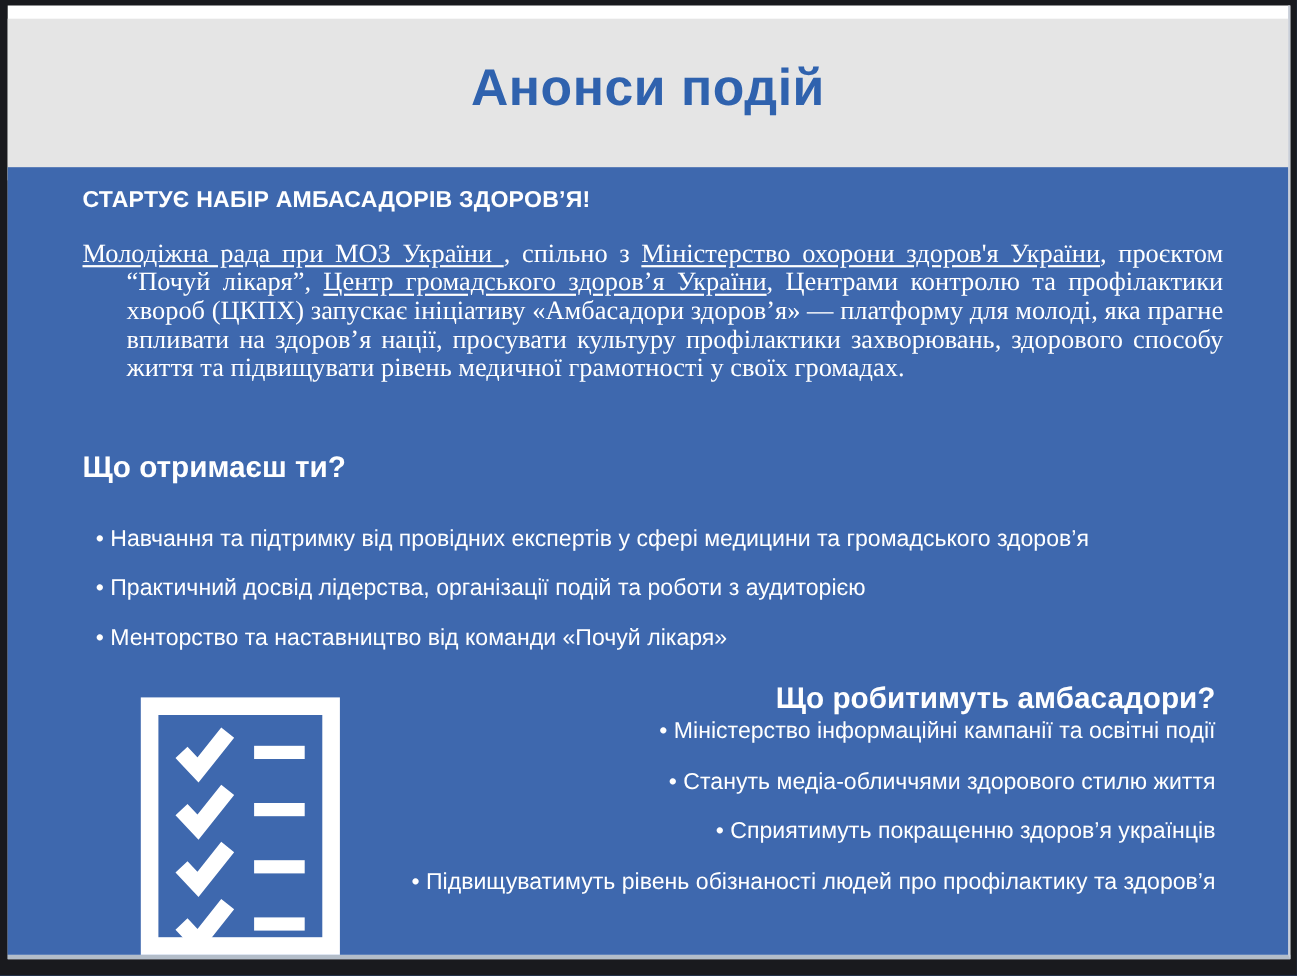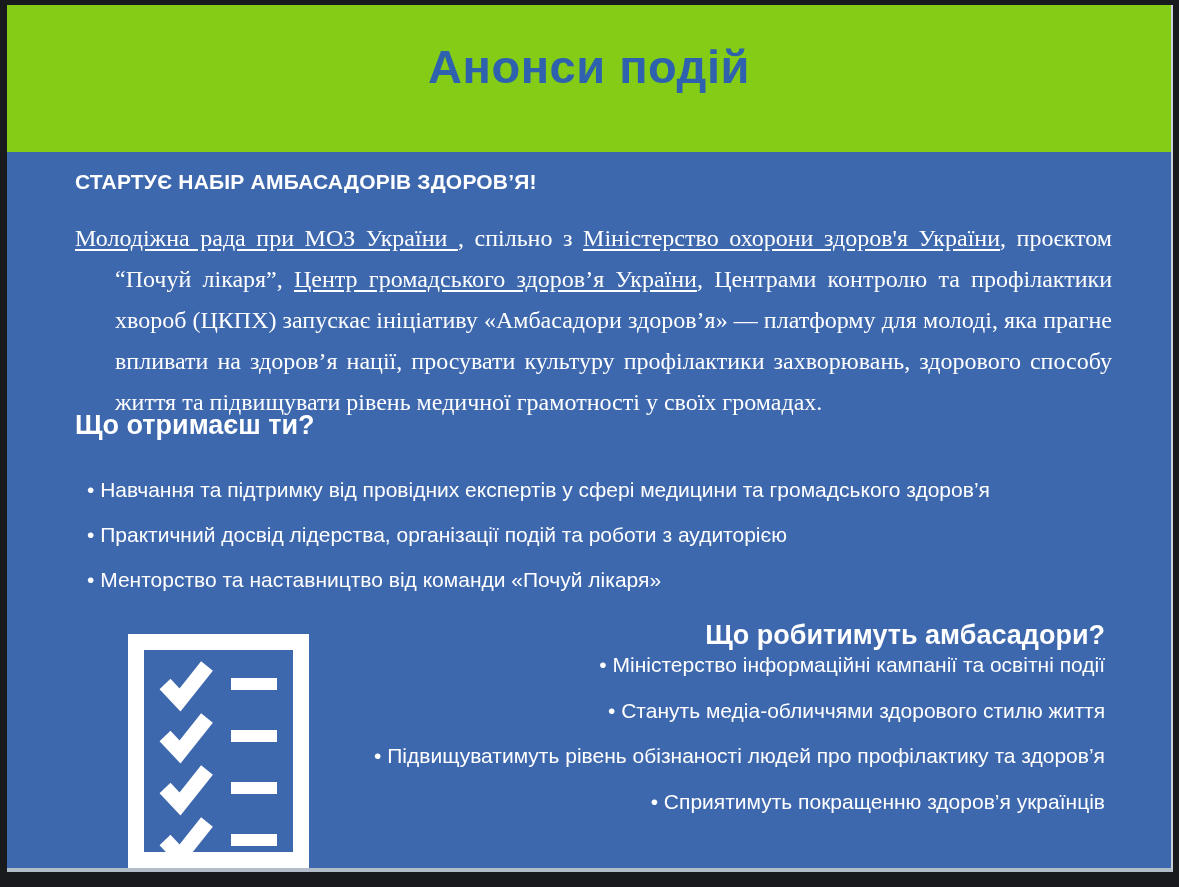--- a/index.html
+++ b/index.html
@@ -20,24 +20,24 @@
     top: 5px;
     width: 1164px;
     height: 863px;
     background: #ffffff;
     border-right: 2px solid #c9cfd9;
     border-bottom: 4px solid #b3bdc9;
     box-sizing: content-box;
   }
   .slide-header {
     position: absolute;
-    left: 0; top: 0;
+    left: 0; top: 12px;
     width: 100%;
     height: 147px;
-    background: #84cc16;
+    background: #e5e5e5;
   }
   .slide-title {
     margin: 0;
     padding-top: 34px;
     text-align: center;
     font-size: 47px;
     font-weight: 700;
     color: #2f62ae;
     letter-spacing: 0.5px;
   }
@@ -60,21 +60,21 @@
     letter-spacing: 0.2px;
   }
   .intro {
     position: absolute;
     left: 68px;
     top: 66px;
     width: 1037px;
     margin: 0;
     font-family: "Liberation Serif", serif;
     font-size: 24px;
-    line-height: 41px;
+    line-height: 26px;
     text-align: justify;
     padding-left: 40px;
     text-indent: -40px;
     box-sizing: border-box;
   }
   .intro .u {
     text-decoration: underline;
     text-underline-offset: 3px;
   }
   .sec-heading {
@@ -154,22 +154,22 @@
       <li>Навчання та підтримку від провідних експертів у сфері медицини та громадського здоров’я</li>
       <li>Практичний досвід лідерства, організації подій та роботи з аудиторією</li>
       <li>Менторство та наставництво від команди «Почуй лікаря»</li>
     </ul>
 
     <h3 class="sec-heading right-heading">Що робитимуть амбасадори?</h3>
 
     <ul class="right-list">
       <li>Міністерство інформаційні кампанії та освітні події</li>
       <li>Стануть медіа-обличчями здорового стилю життя</li>
+      <li>Сприятимуть покращенню здоров’я українців</li>
       <li>Підвищуватимуть рівень обізнаності людей про профілактику та здоров’я</li>
-      <li>Сприятимуть покращенню здоров’я українців</li>
     </ul>
 
     <svg class="checklist" viewBox="0 0 183 236" xmlns="http://www.w3.org/2000/svg" aria-hidden="true">
       <rect x="9" y="9" width="165" height="218" fill="none" stroke="#ffffff" stroke-width="16"></rect>
       <g stroke="#ffffff" stroke-width="15" fill="none">
         <path d="M38 51 L53 67 L80 33"></path>
         <path d="M38 103 L53 119 L80 85"></path>
         <path d="M38 155 L53 171 L80 137"></path>
         <path d="M38 207 L53 223 L80 189"></path>
       </g>

